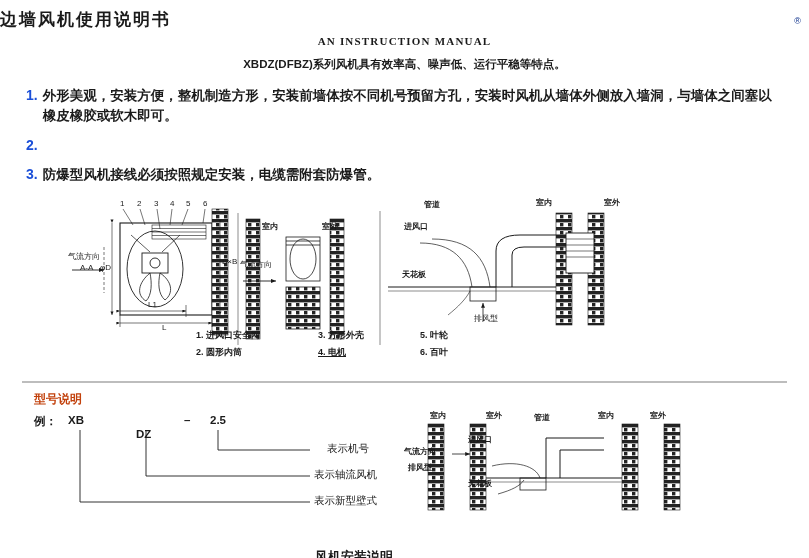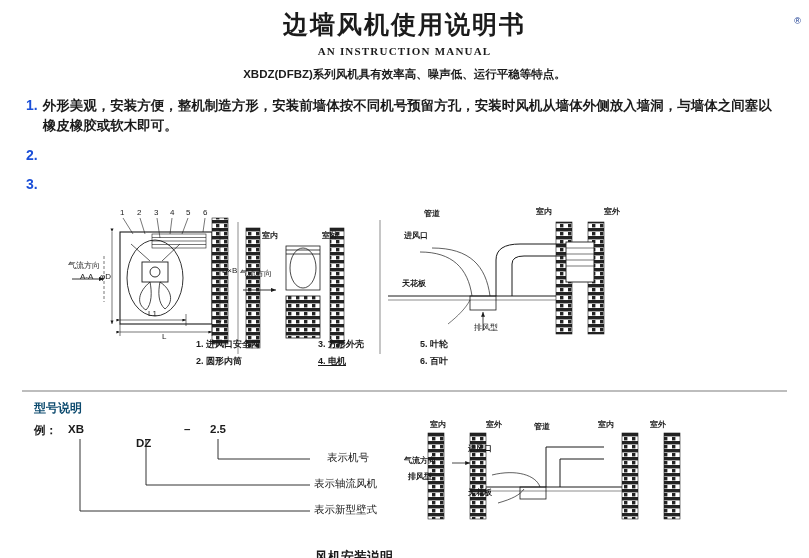--- a/index.html
+++ b/index.html
@@ -15,24 +15,24 @@
     position: relative;
     overflow: hidden;
   }
   .page {
     position: relative;
     width: 809px;
     height: 558px;
   }
   
   .title-main {
-    text-align: center;
+    text-align: left;
     font-family: "Liberation Serif", serif;
     font-weight: bold;
-    font-size: 25px;
+    font-size: 17px;
     letter-spacing: 2px;
     color: #1b1b1b;
     padding-top: 8px;
   }
   .title-sub {
     text-align: center;
     font-family: "Liberation Serif", serif;
     font-weight: bold;
     font-size: 11px;
     letter-spacing: 1.2px;
@@ -125,21 +125,21 @@
     white-space: nowrap;
   }
   .lbl.b {
     font-weight: bold;
   }
   
   .model-title {
     font-size: 12px;
     font-weight: bold;
     margin: 8px 0 0 34px;
-    color: #0c4a6e;
+    color: #c2410c;
   }
   .model-area {
     position: relative;
     height: 132px;
   }
   .model-text {
     position: absolute;
     font-size: 11.5px;
     font-weight: bold;
     color: #1b1b1b;
@@ -179,20 +179,21 @@
   <div class="list">
     <div class="list-item">
       <span class="num">1.</span>
       <span class="li-text">外形美观，安装方便，整机制造方形，安装前墙体按不同机号预留方孔，安装时风机从墙体外侧放入墙洞，与墙体之间塞以橡皮橡胶或软木即可。</span>
     </div>
     <div class="list-item">
       <span class="num">2.</span>
     </div>
     <div class="list-item">
       <span class="num">3.</span>
+      <span class="li-text">防爆型风机接线必须按照规定安装，电缆需附套防爆管。</span>
     </div>
   </div>
 
   <div class="diagram-area">
     <svg width="809" height="178" viewBox="0 0 809 178">
       <defs>
         <pattern id="brick" width="8" height="8" patternUnits="userSpaceOnUse">
           <rect width="8" height="8" fill="#ffffff"></rect>
           <rect x="0" y="0" width="8" height="3.4" fill="#232323"></rect>
           <rect x="0" y="4" width="3.4" height="3.4" fill="#232323"></rect>

